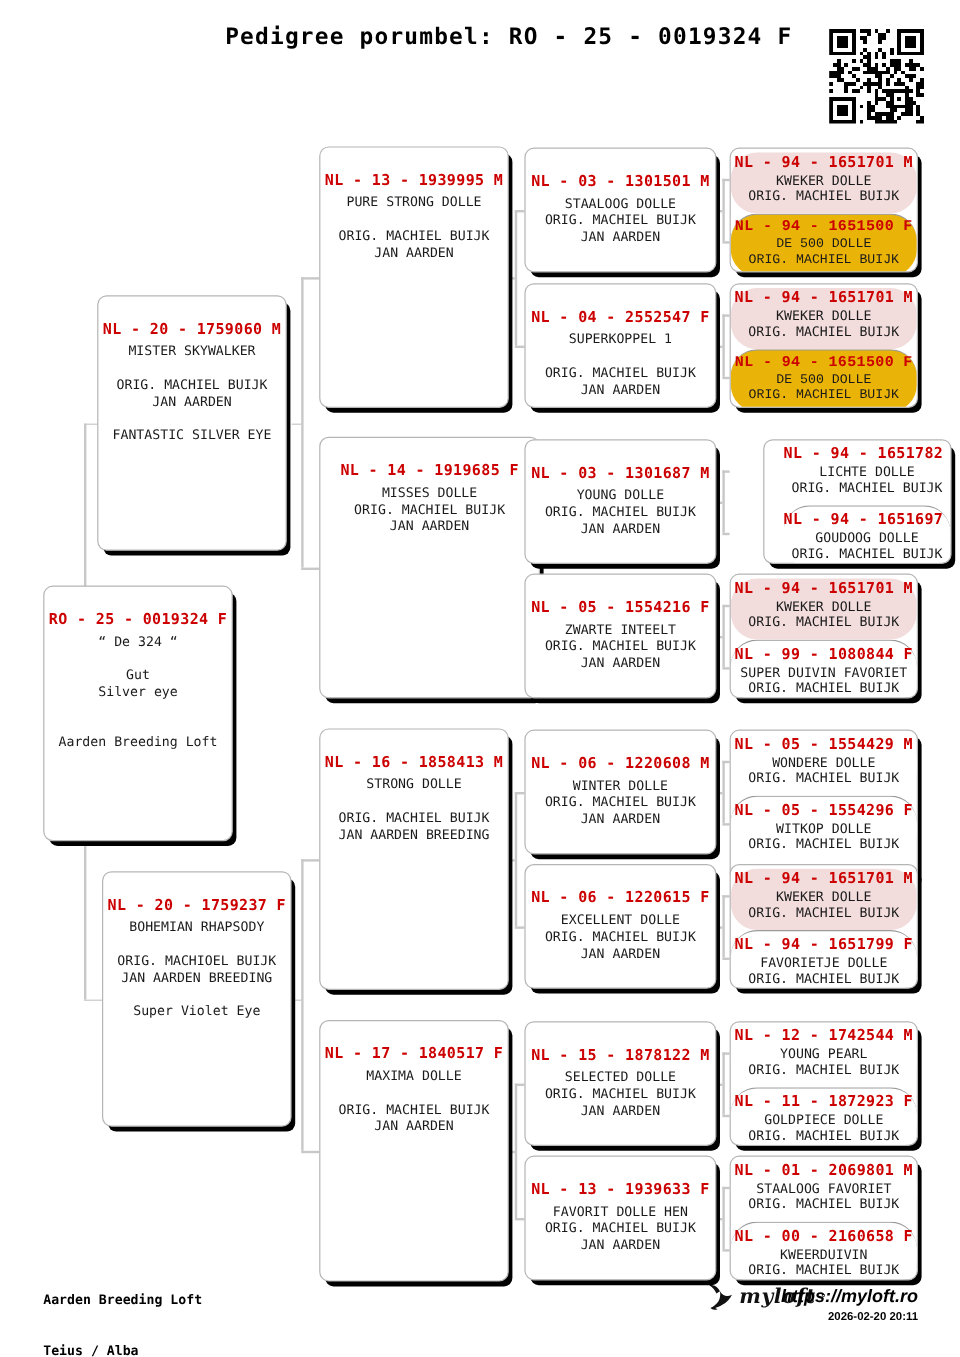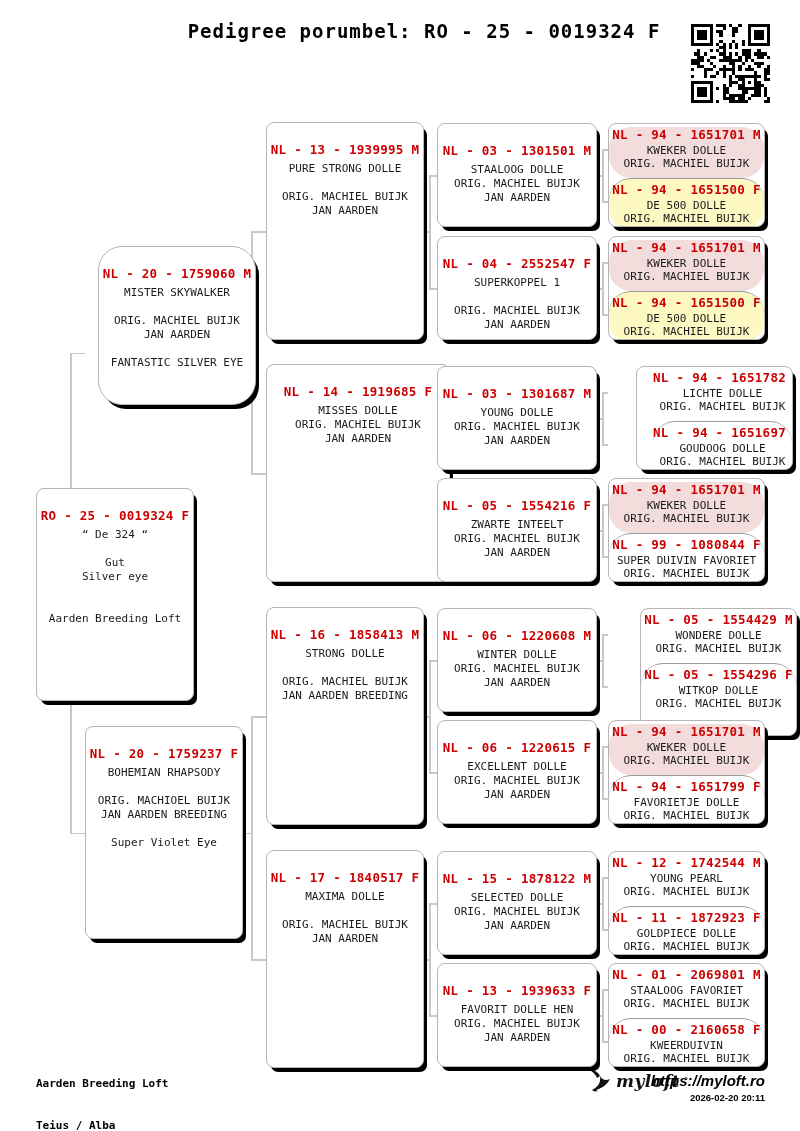--- a/index.html
+++ b/index.html
@@ -16,21 +16,21 @@
   .ring{color:#cc0000;font-weight:bold;font-size:12.5px;letter-spacing:.3px;
         margin-top:19px;margin-bottom:5px;white-space:pre;}
   .bline{height:14px;line-height:14px;font-size:11px;white-space:pre;}
   .pair{position:absolute;border:1px solid #b5b5b5;border-radius:8px;overflow:hidden;
         box-shadow:4px 5px 0 -1px #000;z-index:2;background:#fff;box-sizing:border-box;}
   .mini{height:51px;text-align:center;background:#fff;border-radius:22px;}
   .mini + .mini{border-top:1px solid #9a9a9a;}
   .mini .ring{margin-top:3px;margin-bottom:2px;}
   .mini .bline{height:13px;line-height:13px;}
   .mini.pink{background:#f2dcdc;}
-  .mini.yellow{background:#fef9c3;}
+  .mini.yellow{background:#eab308;font-family:Liberation Mono, monospace;}
   .owner{position:absolute;left:36px;top:1049px;font-weight:bold;font-size:11px;
          line-height:14px;white-space:pre;color:#000;}
   .brand{position:absolute;left:588px;top:1066px;display:flex;align-items:center;gap:4px;}
   .brand .word{font-family:"DejaVu Serif",serif;font-style:italic;font-weight:bold;
          font-size:17px;color:#111;letter-spacing:.5px;}
   .brand sup{font-size:8px;font-weight:bold;color:#111;}
   .url{position:absolute;right:35px;top:1072px;font-family:"Liberation Sans",sans-serif;
        font-weight:bold;font-style:italic;font-size:15px;color:#000;}
   .stamp{position:absolute;right:35px;top:1092px;font-family:"Liberation Sans",sans-serif;
        font-weight:bold;font-size:9.5px;color:#000;}
@@ -400,21 +400,21 @@
       <div class="pbox" style="left: 36px; top: 488px; width: 158px; height: 213px;">
         <div class="ring">RO - 25 - 0019324 F</div>
         <div class="bline">“ De 324 “</div>
         <div class="bline"></div>
         <div class="bline">Gut</div>
         <div class="bline">Silver eye</div>
         <div class="bline"></div>
         <div class="bline"></div>
         <div class="bline">Aarden Breeding Loft</div>
       </div>
-      <div class="pbox" style="left: 98px; top: 246px; width: 158px; height: 159px; border-radius: 24px;">
+      <div class="pbox" style="left: 81px; top: 246px; width: 158px; height: 213px;">
         <div class="ring">NL - 20 - 1759060 M</div>
         <div class="bline">MISTER SKYWALKER</div>
         <div class="bline"></div>
         <div class="bline">ORIG. MACHIEL BUIJK</div>
         <div class="bline">JAN AARDEN</div>
         <div class="bline"></div>
         <div class="bline">FANTASTIC SILVER EYE</div>
       </div>
       <div class="pbox" style="left: 85px; top: 726px; width: 158px; height: 213px;">
         <div class="ring">NL - 20 - 1759237 F</div>
@@ -542,21 +542,21 @@
           <div class="ring">NL - 94 - 1651701 M</div>
           <div class="bline">KWEKER DOLLE</div>
           <div class="bline">ORIG. MACHIEL BUIJK</div>
         </div>
         <div class="mini ">
           <div class="ring">NL - 99 - 1080844 F</div>
           <div class="bline">SUPER DUIVIN FAVORIET</div>
           <div class="bline">ORIG. MACHIEL BUIJK</div>
         </div>
       </div>
-      <div class="pair" style="left: 608px; top: 608px; width: 157px; height: 128px; margin-left: 32px;">
+      <div class="pair" style="left: 608px; top: 608px; width: 157px; height: 128px;">
         <div class="mini ">
           <div class="ring">NL - 05 - 1554429 M</div>
           <div class="bline">WONDERE DOLLE</div>
           <div class="bline">ORIG. MACHIEL BUIJK</div>
         </div>
         <div class="mini ">
           <div class="ring">NL - 05 - 1554296 F</div>
           <div class="bline">WITKOP DOLLE</div>
           <div class="bline">ORIG. MACHIEL BUIJK</div>
         </div>

